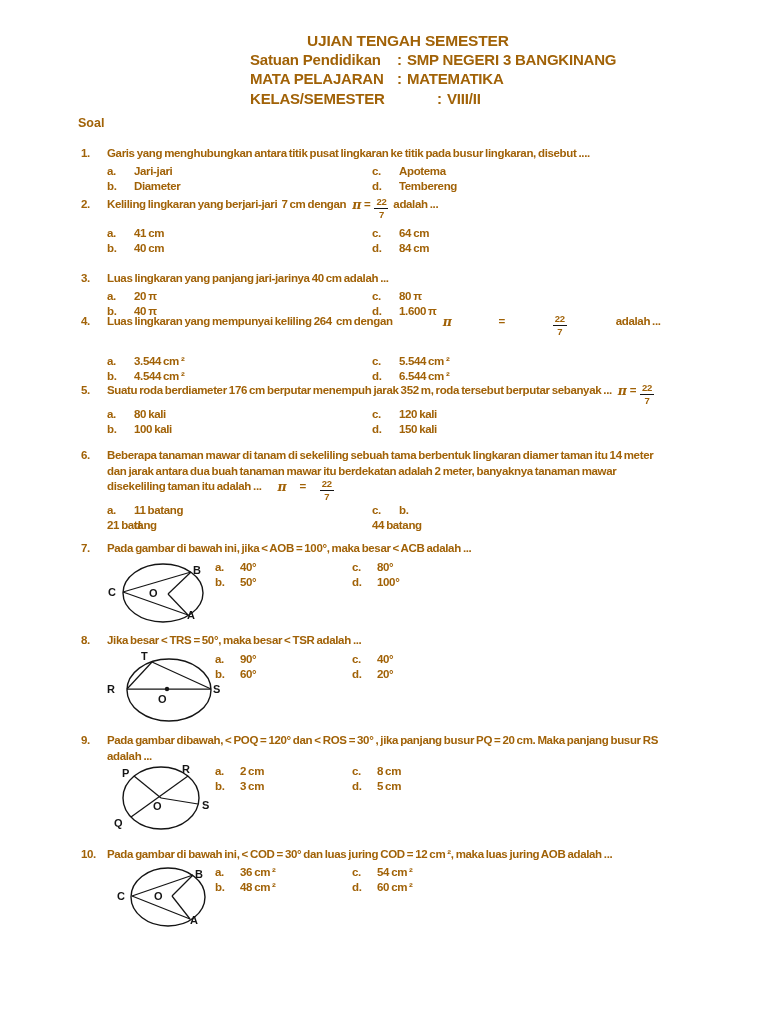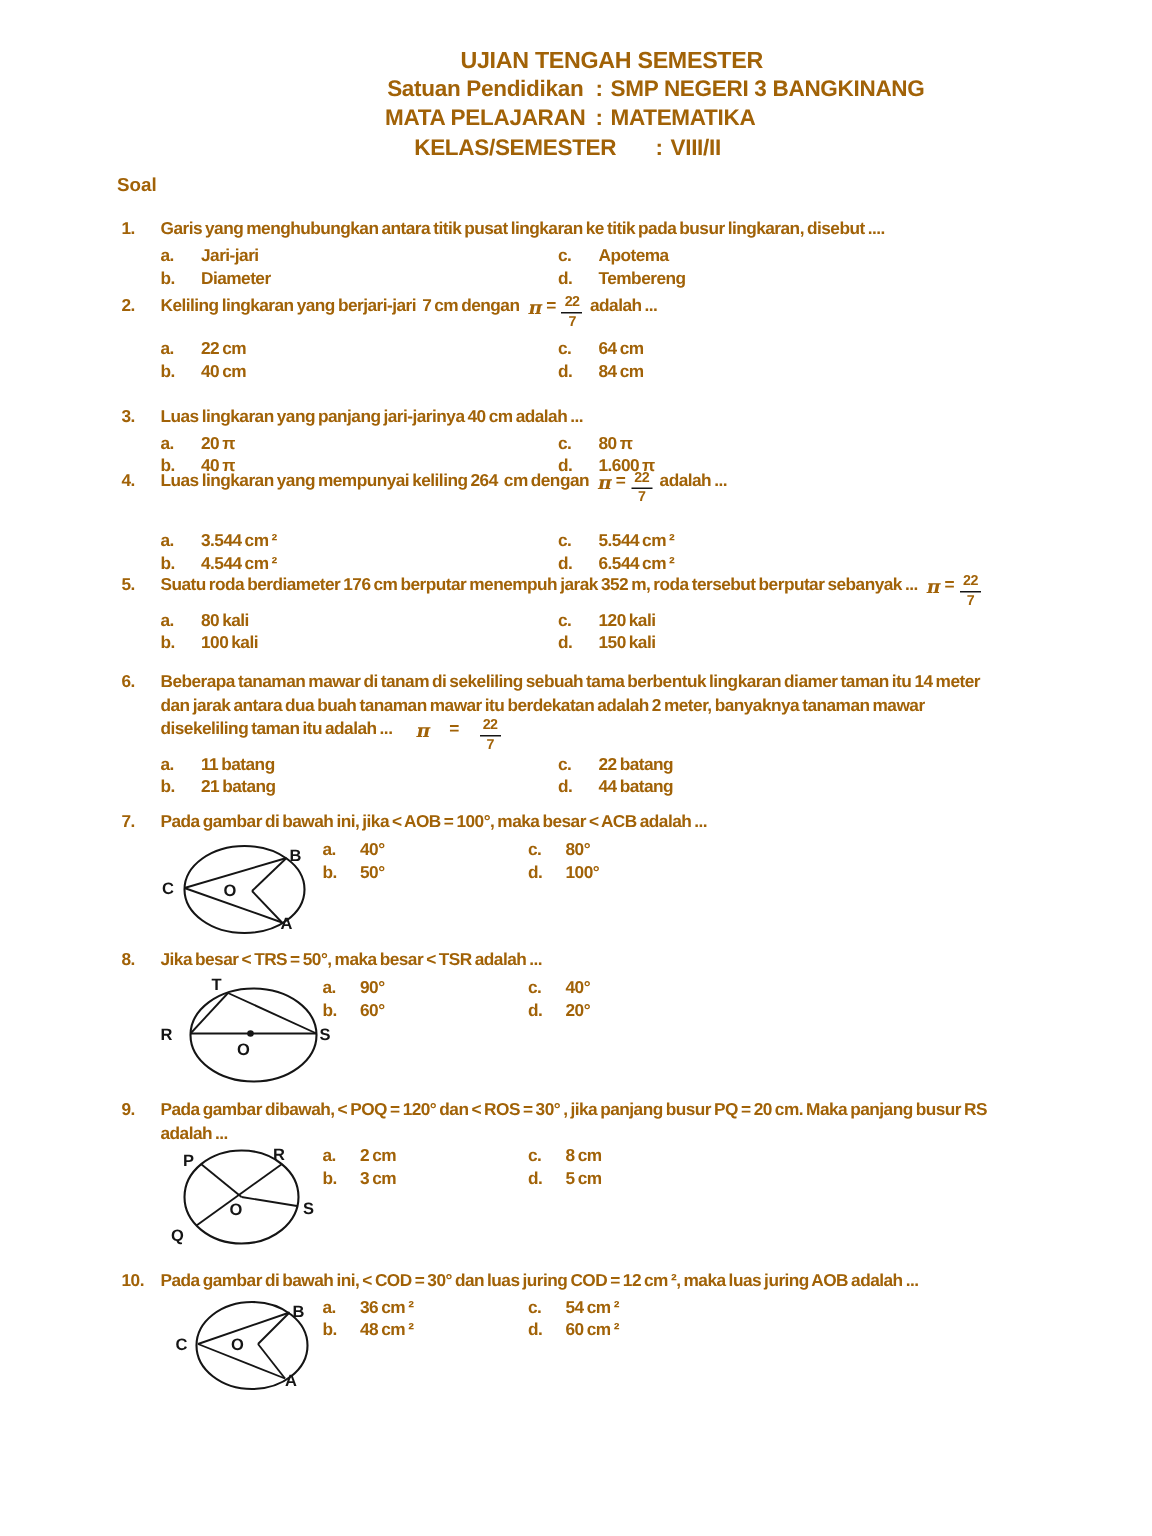--- a/index.html
+++ b/index.html
@@ -3,35 +3,35 @@
 <meta charset="utf-8">
 <style>
   html,body{margin:0;padding:0;background:#ffffff;}
   .page{position:relative;width:768px;height:1024px;background:#ffffff;overflow:hidden;
         font-family:"Liberation Sans",sans-serif;font-weight:700;color:#a16207;}
 
   
   .hdr{position:absolute;left:250px;top:31px;font-size:15px;line-height:19.2px;letter-spacing:-0.2px;}
   .hdr-title{margin-left:57px;font-size:15.5px;}
   .hdr-row{display:flex;}
-  .hdr-label{width:147px;text-align:center;}
+  .hdr-label{width:147px;}
   .hdr-row.wide .hdr-label{width:187px;}
   .hdr-sep{width:6px;}
   .hdr-value{margin-left:4px;white-space:nowrap;}
 
   .soal{position:absolute;left:78px;top:116px;font-size:12.5px;}
 
   
   .q{position:absolute;left:81px;width:645px;font-size:11.5px;letter-spacing:-0.35px;word-spacing:-0.8px;}
   .qrow{display:flex;align-items:flex-start;}
   .qnum{width:26px;flex:none;line-height:15.5px;}
   .qbody{flex:1;min-width:0;}
   .qline{margin:0;line-height:15.5px;white-space:nowrap;}
   .frow{display:flex;height:26px;white-space:pre;}
-  .q4 .frow{height:28px;}
+  .q4 .frow{height:28px;gap:44px;}
   .q5 .frow{height:24px;}
   .q6 .frow{height:24px;gap:10px;}
   .pi{font-family:"DejaVu Serif",serif;font-style:italic;margin:0 3px 0 6px;font-size:12.5px;}
   .eq{margin-right:4px;}
   .frac{display:inline-flex;flex-direction:column;align-items:center;line-height:1;}
   .fnum{font-size:9.5px;border-bottom:1.1px solid #151515;padding:0 2px 1px;}
   .fden{font-size:9.5px;padding-top:1px;}
   .fafter{margin-left:5px;}
 
   .opts{display:grid;grid-template-columns:27px 238px 27px 1fr;line-height:15px;margin-top:2px;}
@@ -109,21 +109,21 @@
           <span class="pi">π</span>
           <span class="eq">=</span>
           <span class="frac">
             <span class="fnum">22</span>
             <span class="fden">7</span>
           </span>
           <span class="fafter">adalah ...</span>
         </p>
         <div class="opts mt3">
           <span class="ol">a.</span>
-          <span class="ot">22 cm</span>
+          <span class="ot">41 cm</span>
           <span class="ol">c.</span>
           <span class="ot">64 cm</span>
           <span class="ol">b.</span>
           <span class="ot">40 cm</span>
           <span class="ol">d.</span>
           <span class="ot">84 cm</span>
         </div>
       </div>
     </div>
   </section>
@@ -214,21 +214,20 @@
           <span class="eq">=</span>
           <span class="frac">
             <span class="fnum">22</span>
             <span class="fden">7</span>
           </span>
         </p>
         <div class="opts mt0">
           <span class="ol">a.</span>
           <span class="ot">11 batang</span>
           <span class="ol">c.</span>
-          <span class="ot">22 batang</span>
           <span class="ol">b.</span>
           <span class="ot">21 batang</span>
           <span class="ol">d.</span>
           <span class="ot">44 batang</span>
         </div>
       </div>
     </div>
   </section>
 
   <section class="q q7">

